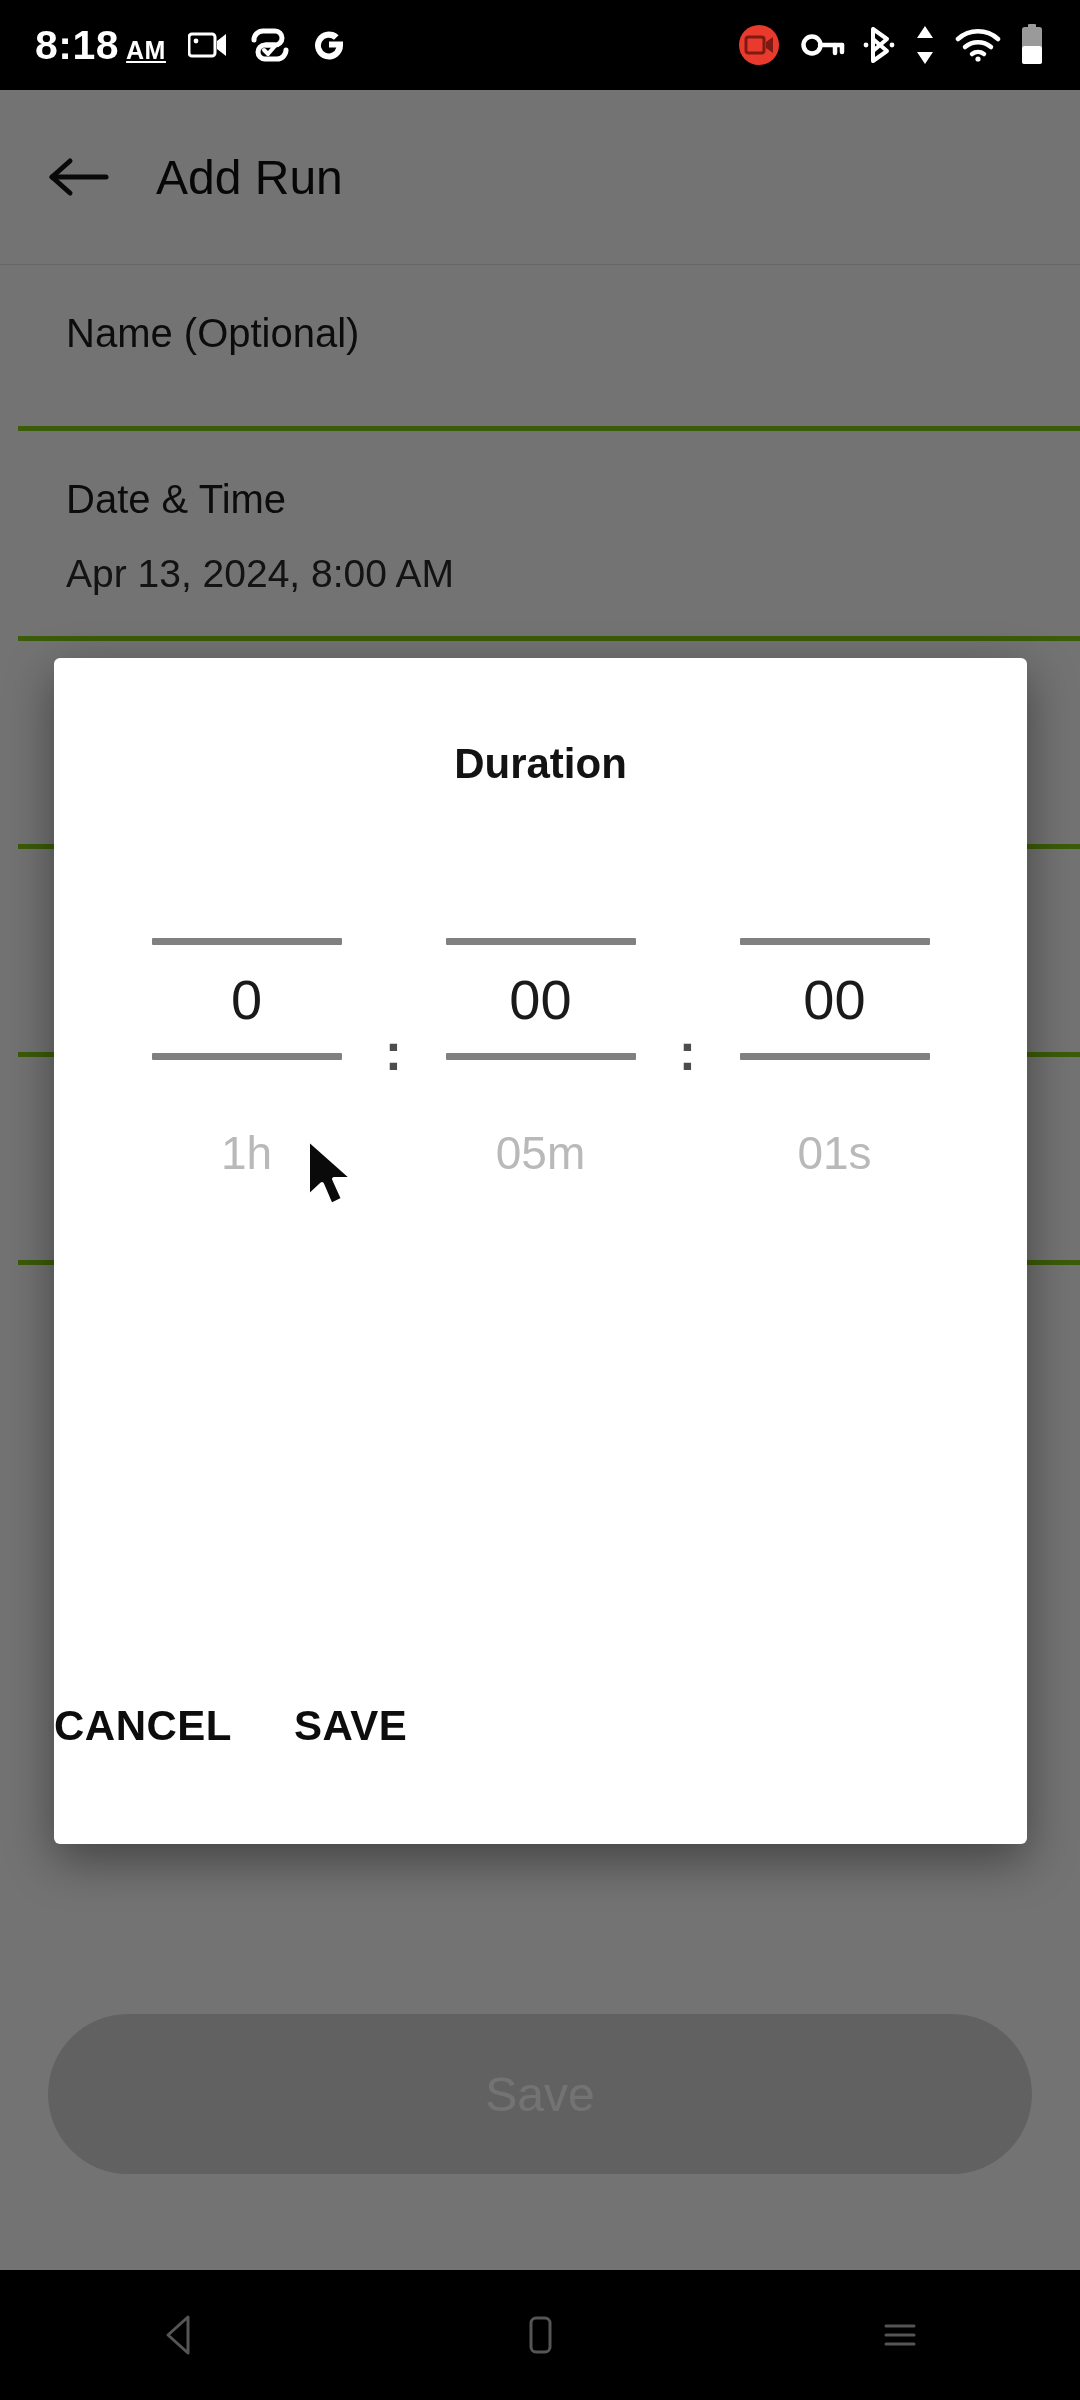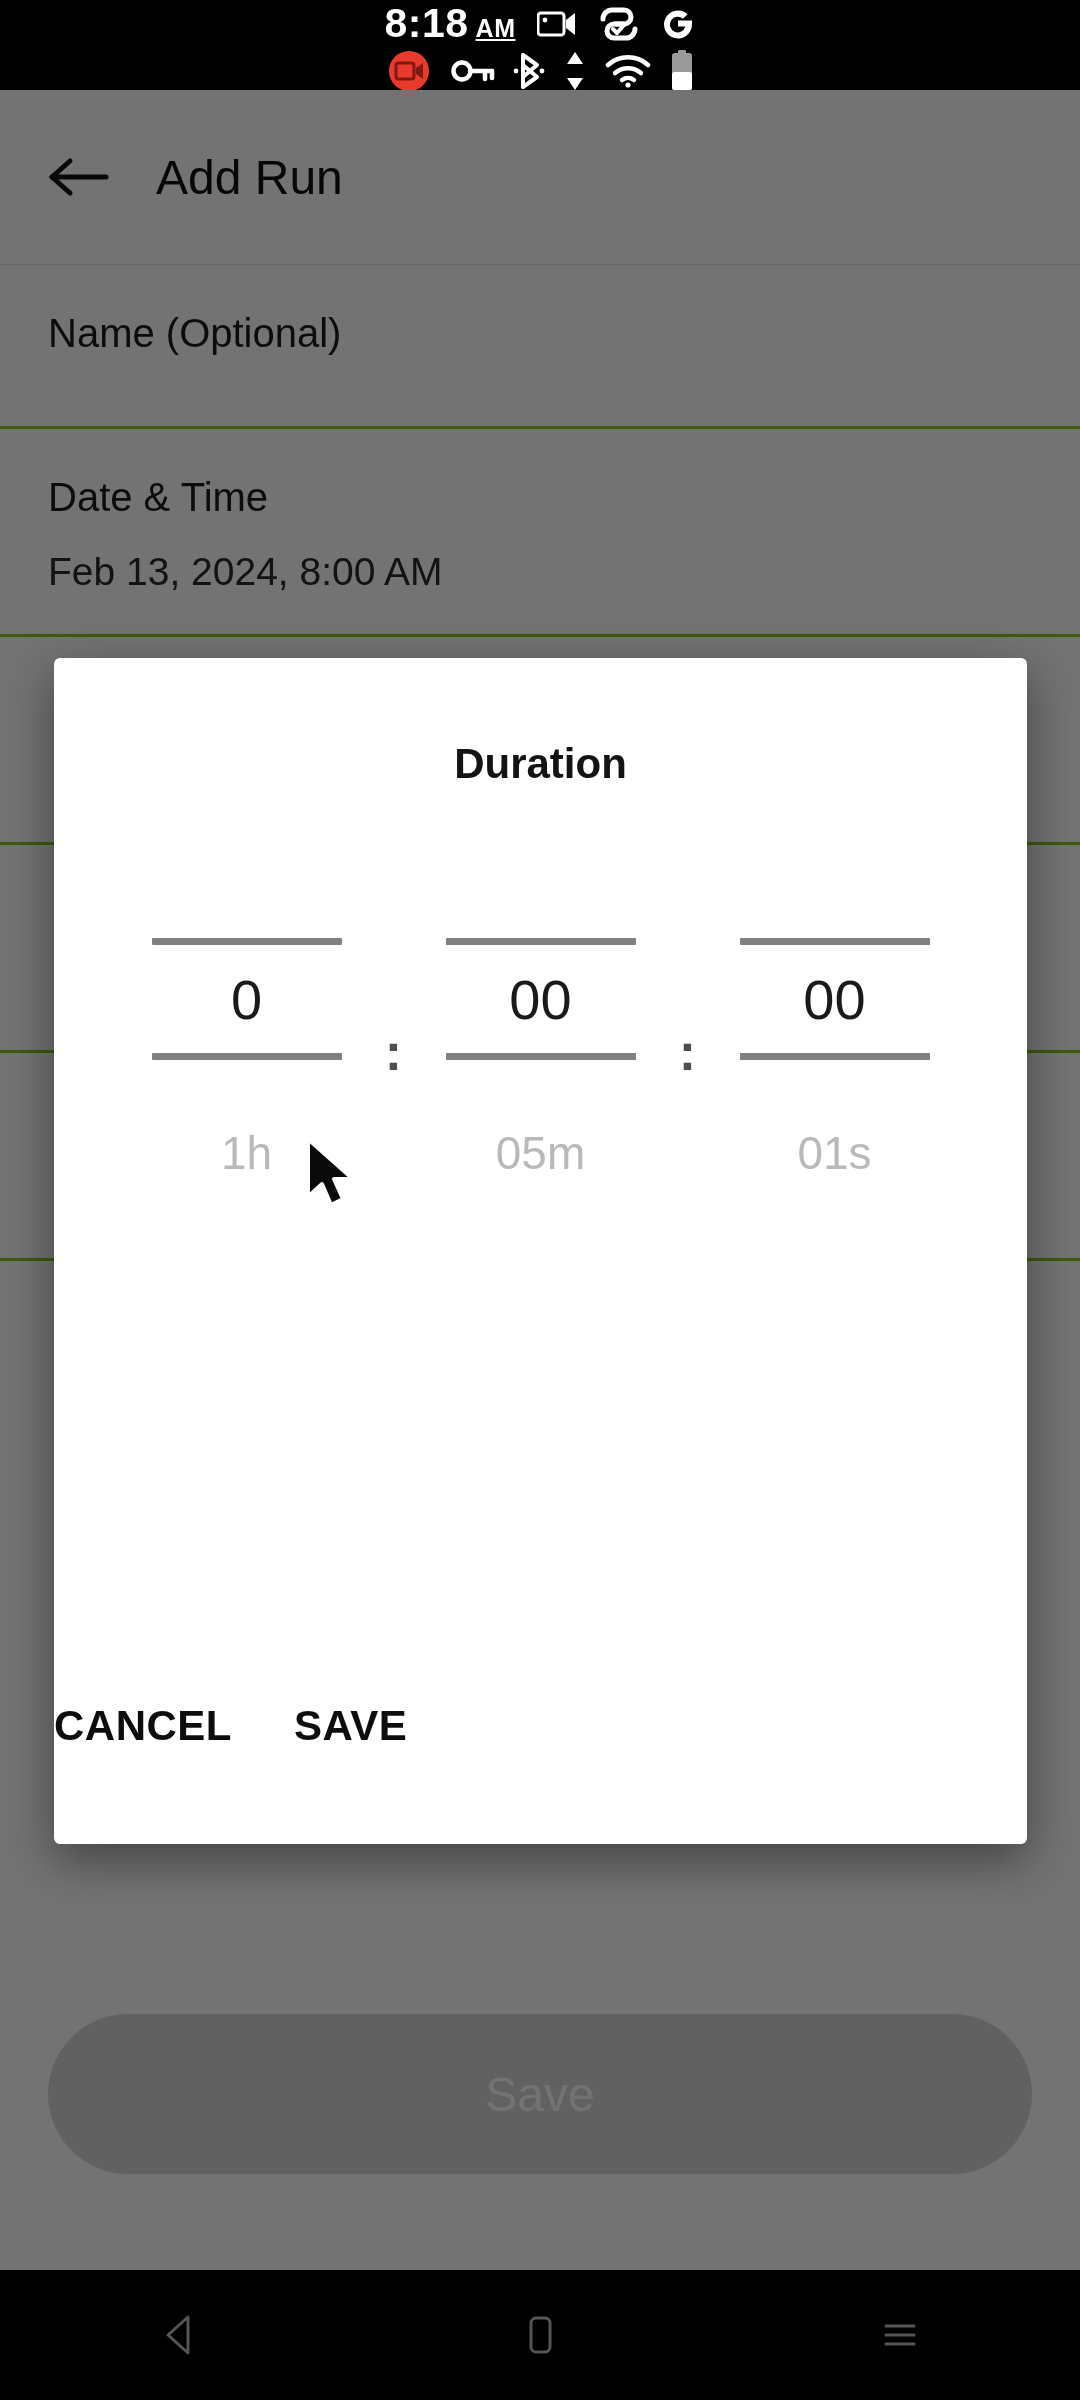--- a/index.html
+++ b/index.html
@@ -10,41 +10,40 @@
     overflow:hidden;
   }
   #screen{ position:relative; width:1080px; height:2400px; background:#fff; overflow:hidden; }
 
   
   #statusbar{
     position:absolute; top:0; left:0; width:1080px; height:90px;
     background:#000; color:#fff;
     display:flex; align-items:center; justify-content:space-between;
     padding:0 35px;
-    flex-direction:column;
   }
   .sb-left{ display:flex; align-items:center; gap:22px; }
   .sb-right{ display:flex; align-items:center; gap:18px; }
   .sb-clock{ font-size:41px; font-weight:bold; letter-spacing:.5px; display:flex; align-items:baseline; gap:7px;}
   .sb-clock .ampm{ font-size:25px; font-weight:bold;text-decoration:underline; }
   .sb-ico{ display:flex; align-items:center; justify-content:center; }
 
   
   #app{
     position:absolute; top:90px; left:0; width:1080px; height:2180px;
     background:#ffffff;
   }
   #appbar{
     height:175px; display:flex; align-items:center; padding-left:46px; gap:44px;
     border-bottom:1px solid #e2e2e2;
   }
   #appbar .back{ width:66px; height:66px; display:flex; align-items:center; justify-content:center; }
   #appbar .title{ font-size:48px; color:#111; }
 
-  .field{ padding:46px 48px 40px 48px; border-bottom:3px solid #84cc16; }
+  .field{ padding:46px 48px 40px 48px; border-bottom:5px solid #84cc16;margin-left:18px; }
   .field .label{ font-size:40px; color:#1c1c1c; margin-bottom:30px; }
   .field .value{ font-size:39px; color:#9a9a9a; }
   .field .value.filled{ color:#2b2b2b; }
 
   #savebar{ position:absolute; left:0; bottom:0; width:1080px; padding:0 48px 96px 48px; }
   #saveBtn{
     width:100%; height:160px; border-radius:80px;
     background:#d7d7d7; color:#ffffff;
     display:flex; align-items:center; justify-content:center;
     font-size:48px; border:none;
@@ -174,21 +173,21 @@
       </div>
       <div class="title">Add Run</div>
     </div>
 
     <div class="field">
       <div class="label">Name (Optional)</div>
     </div>
 
     <div class="field">
       <div class="label">Date &amp; Time</div>
-      <div class="value filled">Feb 13, 2024, 8:00 AM</div>
+      <div class="value filled">Apr 13, 2024, 8:00 AM</div>
     </div>
 
     <div class="field" style="height:208px"></div>
     <div class="field" style="height:208px"></div>
     <div class="field" style="height:208px"></div>
 
     <div id="savebar">
       <button id="saveBtn">Save</button>
     </div>
   </div>

